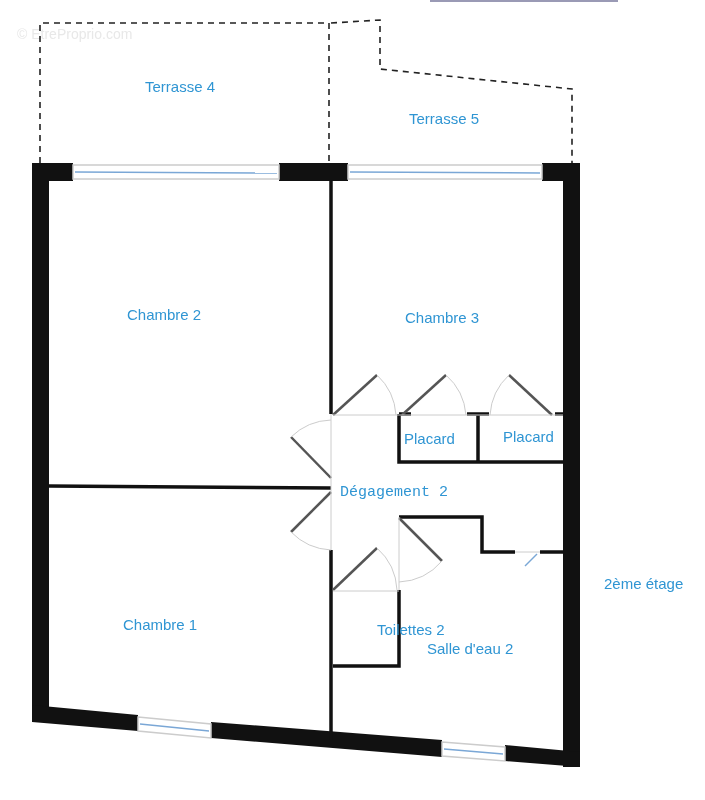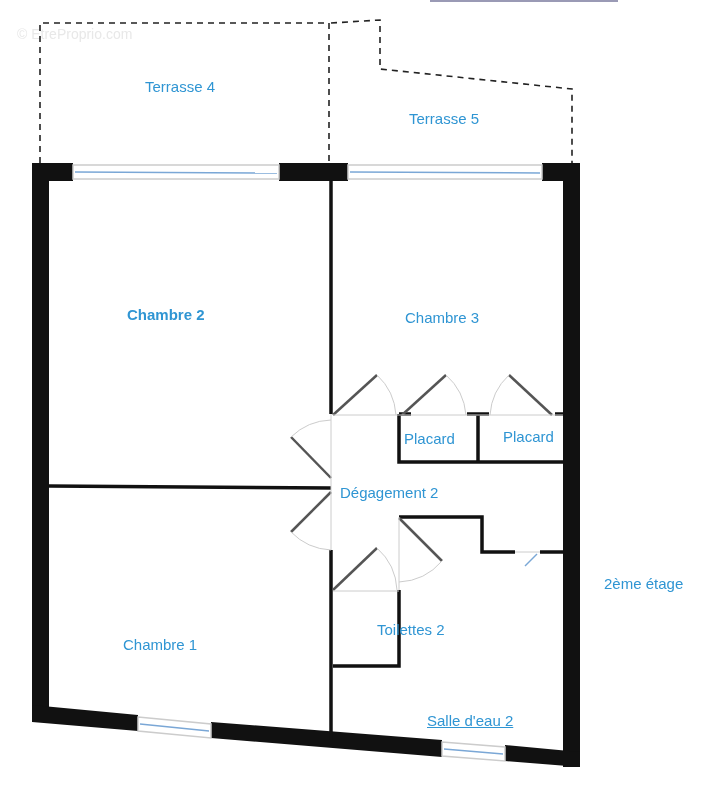--- a/index.html
+++ b/index.html
@@ -79,22 +79,22 @@
     <line x1="333" y1="591" x2="399" y2="591"></line>
     <line x1="399" y1="517" x2="399" y2="590"></line>
     <line x1="515" y1="552" x2="540" y2="552"></line>
   </g>
   <line x1="537" y1="554" x2="525" y2="566" stroke="#7aa7d6" stroke-width="1.5"></line>
 </svg>
 
 <div id="labels">
     <div class="lbl" style="left: 145px; top: 78px;">Terrasse 4</div>
     <div class="lbl" style="left: 409px; top: 110px; text-align: center;">Terrasse 5</div>
-    <div class="lbl" style="left: 127px; top: 306px; font-weight: bold;">Chambre 2</div>
+    <div class="lbl" style="left: 127px; top: 306px;">Chambre 2</div>
     <div class="lbl" style="left: 405px; top: 277px; margin-top: 32px;">Chambre 3</div>
     <div class="lbl" style="left: 404px; top: 430px;">Placard</div>
     <div class="lbl" style="left: 503px; top: 428px;">Placard</div>
-    <div class="lbl" style="left: 340px; top: 484px;">Dégagement 2</div>
-    <div class="lbl" style="left: 123px; top: 636px;">Chambre 1</div>
+    <div class="lbl" style="left: 340px; top: 484px; font-family: Liberation Mono, monospace;">Dégagement 2</div>
+    <div class="lbl" style="left: 123px; top: 616px;">Chambre 1</div>
     <div class="lbl" style="left: 333px; top: 621px; padding-left: 44px;">Toilettes 2</div>
-    <div class="lbl" style="left: 427px; top: 712px; text-decoration: underline;">Salle d'eau 2</div>
+    <div class="lbl" style="left: 427px; top: 640px;">Salle d'eau 2</div>
   </div>
 <div class="lbl" style="left:604px;top:575px;">2ème étage</div>
 
 </body></html>

